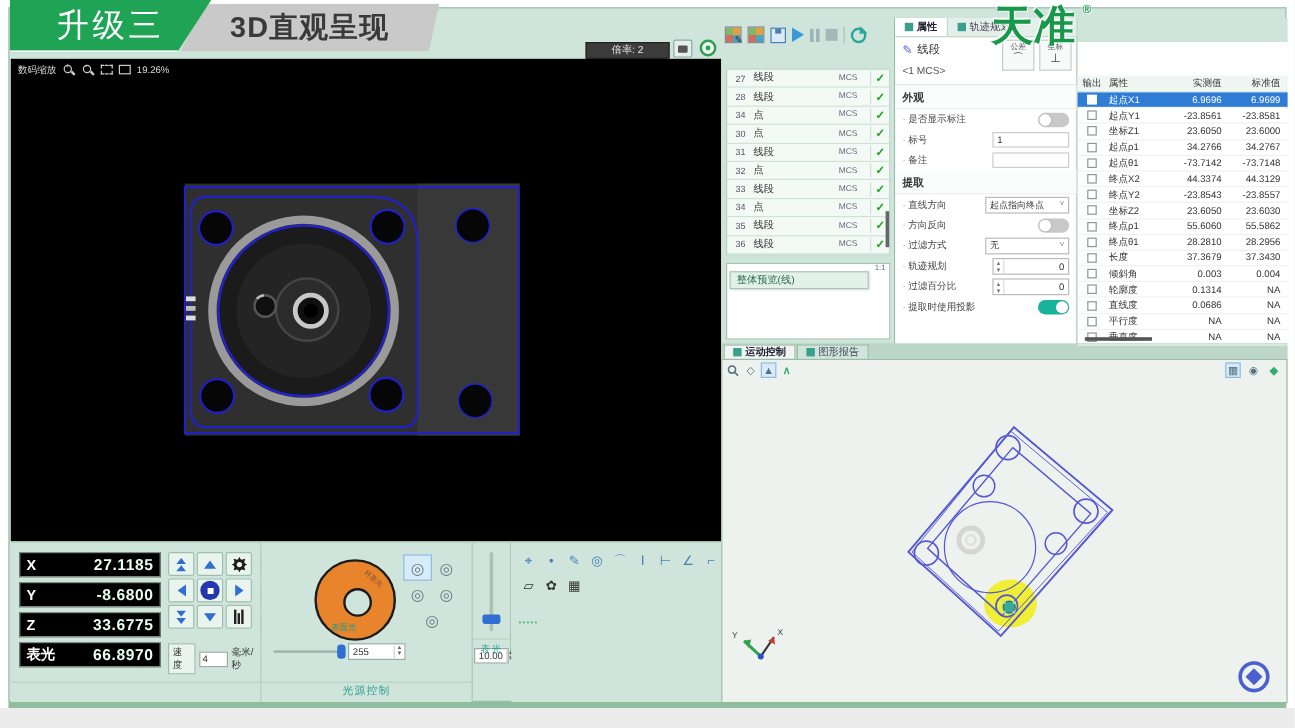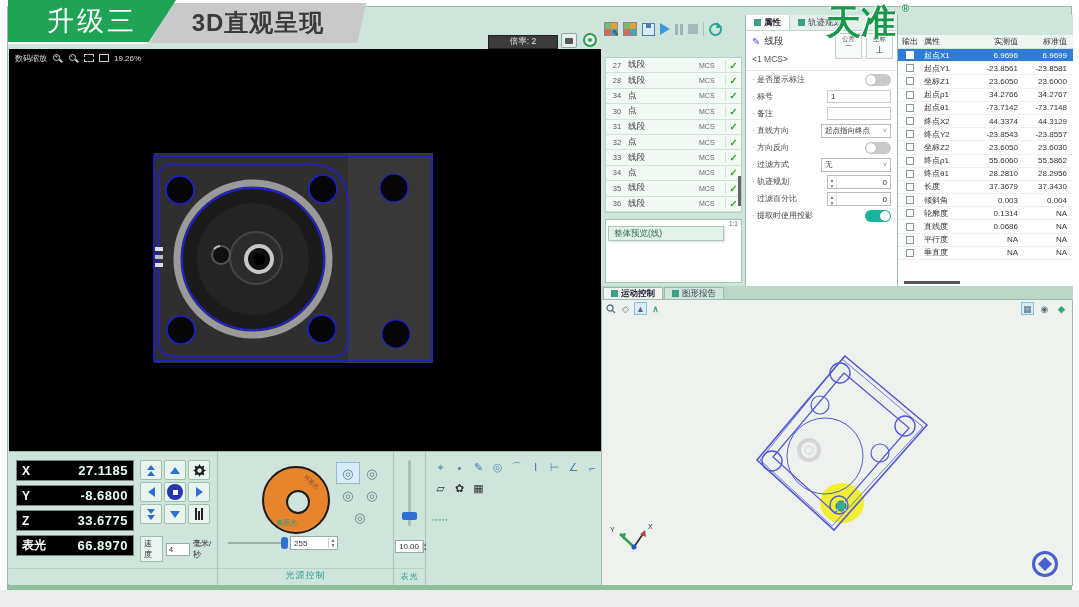--- a/index.html
+++ b/index.html
@@ -42,21 +42,21 @@
   .zic .lens { position:absolute; left:1px; top:1px; width:7px; height:7px; border:1.2px solid #ccc; border-radius:50%; }
   .zic .hdl { position:absolute; left:7px; top:7px; width:4px; height:1.5px; background:#ccc; transform:rotate(45deg); }
   .zic .pm { position:absolute; left:2.4px; top:0.6px; font-size:6px; color:#ccc; }
   .zrect { width:10px; height:8px; border:1.2px solid #ccc; display:inline-block; }
   .zrect.dash { border-style:dashed; }
 
   
   .panel { background:#cfe5db; border-top:1px solid #9cbcaa; }
   .motion { left:1px; top:444px; width:209px; height:134px; border-right:1px solid #a9c6b6; }
   .lightp { left:210px; top:444px; width:176px; height:134px; border-right:1px solid #a9c6b6; }
-  .surfp  { left:386px; top:444px; width:32px; height:134px; border-right:1px solid #a9c6b6; }
+  .surfp  { left:386px; top:444px; width:32px; height:98px; border-right:1px solid #a9c6b6; }
   .toolsp { left:418px; top:444px; width:175px; height:134px; }
   .plabel { position:absolute; bottom:3px; width:100%; text-align:center; color:#2f9d8f; font-size:9px; letter-spacing:1px;}
   .psep { position:absolute; bottom:16px; left:0; width:100%; border-top:1px solid #b6d2c4; }
 
   .dro-stack { position:absolute; left:7px; top:8px; }
   .dro { display:flex; width:118px; height:21px; background:#000; border:1px solid #7a8a82; margin-bottom:4px;
          align-items:center; padding:0 5px; }
   .dro .lb { color:#fff; font-weight:bold; font-size:12px; }
   .dro .vl { margin-left:auto; color:#e8fff2; font-weight:bold; font-size:13px; letter-spacing:0.5px;}
 
@@ -178,21 +178,21 @@
   .pinput { width:64px; height:13px; border:1px solid #ccc; background:#fff; font-size:8px; display:flex; align-items:center; padding:0 3px; color:#333; flex:none;}
   .pselect { width:70px; height:14px; border:1px solid #bbb; font-size:7.5px; display:flex; align-items:center; justify-content:space-between; padding:0 3px; color:#333; flex:none;}
   .pselect .ca { color:#888; font-size:7px;}
   .pspin { width:64px; height:14px; border:1px solid #bbb; display:flex; font-size:8px; flex:none;}
   .pspin .ar { width:9px; border-right:1px solid #ddd; color:#777; font-size:5px; line-height:6px; text-align:center; padding-top:1px;}
   .pspin .vv { flex:1; text-align:right; padding:2px 3px 0 0; color:#333;}
 
   
   .results { left:890px; top:28px; width:175px; height:251px; background:#fff; }
   .rheader { display:flex; height:14px; align-items:center; background:#f0f6f2; border-bottom:1px solid #d7e2db;
-             font-size:8px; color:#333; }
+             font-size:8px; color:#333;margin-top:28px; }
   .rrow { display:flex; height:13.2px; align-items:center; font-size:8px; color:#333; border-bottom:1px solid #eef2ef;}
   .rrow.sel { background:#2e7cd6; color:#fff;}
   .c-out { width:24px; display:flex; justify-content:center;}
   .c-name { width:52px; padding-left:2px; white-space:nowrap; overflow:hidden;}
   .c-meas { width:48px; text-align:right; padding-right:4px;}
   .c-nom { width:49px; text-align:right; padding-right:4px;}
   .cb { width:8px; height:8px; border:1px solid #8a9a92; background:#fff;}
   .rrow.sel .cb { border-color:#fff;}
   .rscroll { position:absolute; left:6px; bottom:2px; width:56px; height:3px; background:#555;}
   .rtopstrip { position:absolute; left:890px; top:8px; width:175px; height:20px; background:#cfe5db;}
@@ -567,33 +567,35 @@
           <span>公差</span>
           <span class="g">⌒</span>
         </div>
         <div class="fbtn">
           <span>坐标</span>
           <span class="g">⊥</span>
         </div>
       </div>
     </div>
 
+    <div class="sechd">外观</div>
     <div class="prow">
       <span class="pl">是否显示标注</span>
       <span class="tg"></span>
     </div>
     <div class="prow">
       <span class="pl">标号</span>
       <span class="pinput">1</span>
     </div>
     <div class="prow">
       <span class="pl">备注</span>
       <span class="pinput"></span>
     </div>
 
+    <div class="sechd">提取</div>
     <div class="prow">
       <span class="pl">直线方向</span>
       <span class="pselect">
         <span>起点指向终点</span>
         <span class="ca">˅</span>
       </span>
     </div>
     <div class="prow">
       <span class="pl">方向反向</span>
       <span class="tg"></span>

